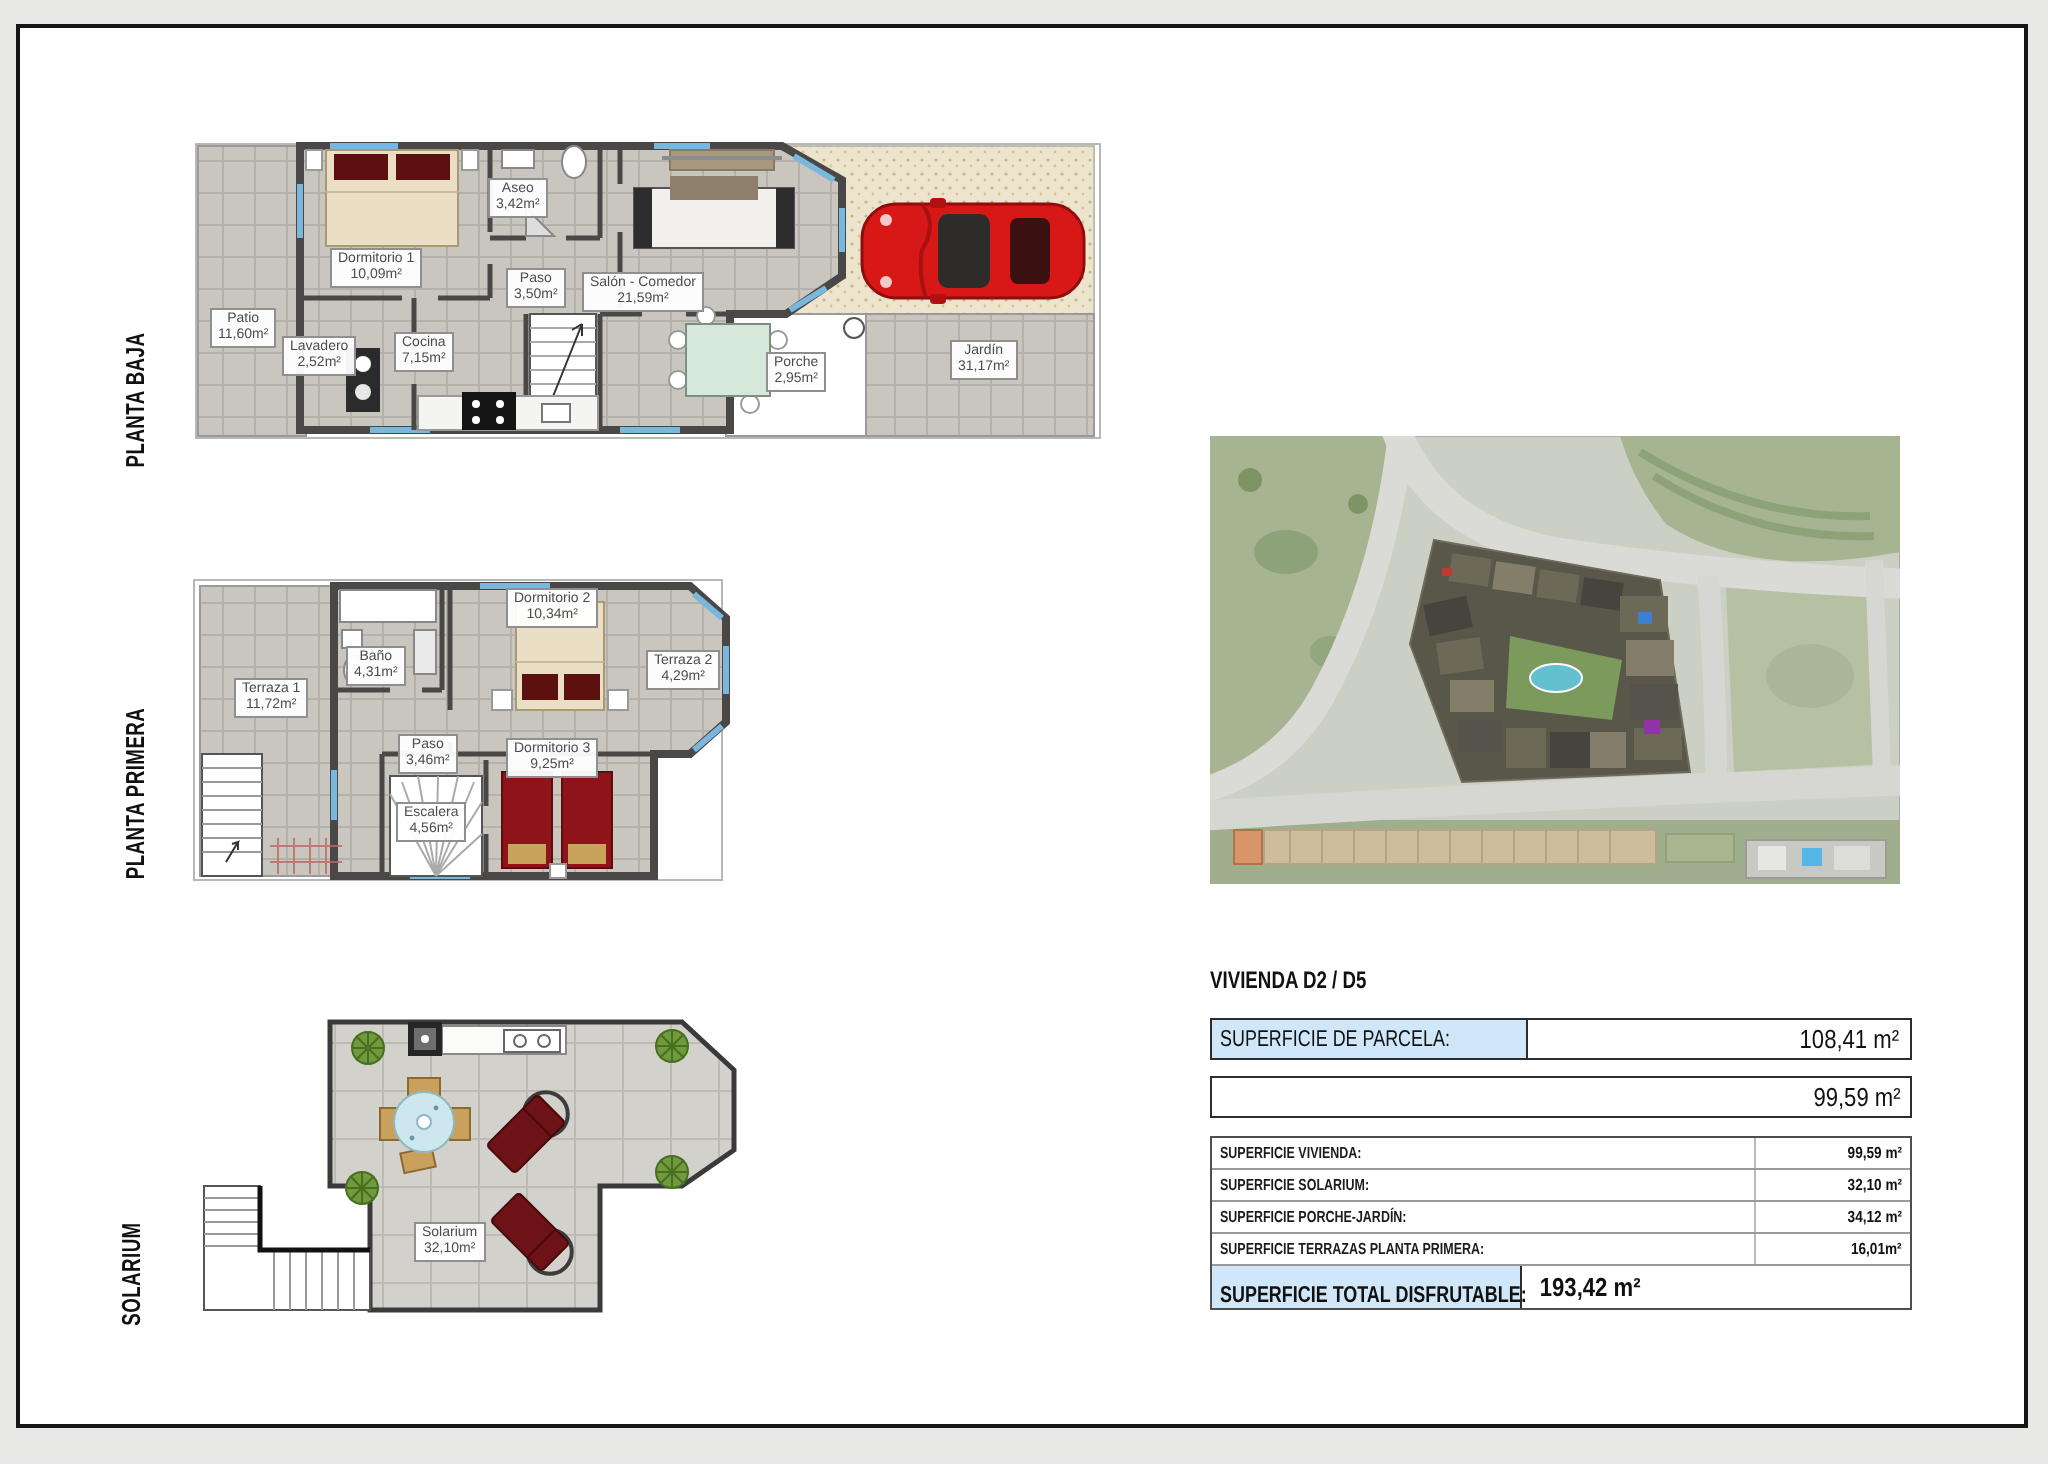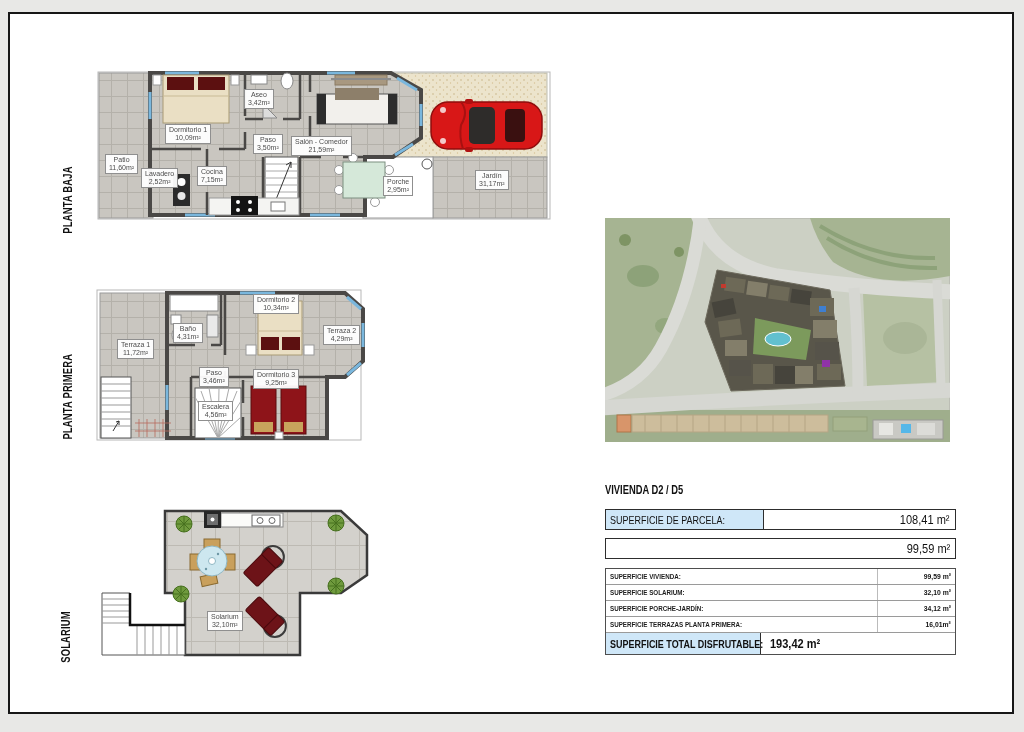--- a/index.html
+++ b/index.html
@@ -30,21 +30,21 @@
   .bigrow .val{flex:1;display:flex;align-items:center;justify-content:flex-end;padding-right:5px;
                font-weight:400;font-size:13px}
   .gap8{height:8px}.gap10{height:9px}.gap12{height:12px}
   .details{border:1px solid #4e4e4e}
   .drow{display:flex;height:16px;border-bottom:1px solid #9a9a9a;background:#fff}
   .drow .lab{flex:1;font-size:8px;font-weight:700;color:#1c1c1c;display:flex;align-items:center;padding-left:4px}
   .drow .val{width:78px;font-size:8px;font-weight:700;display:flex;align-items:center;justify-content:flex-end;
              padding-right:4px;border-left:1px solid #bbb}
   .trow{display:flex;height:21px;background:#fff}
   .trow .lab{width:155px;background:var(--hl);border-right:1px solid #2d2d2d;font-weight:700;font-size:11.5px;
-             display:flex;align-items:center;padding-left:4px}
+             display:flex;align-items:flex-end;padding-left:4px}
   .trow .val{flex:1;display:flex;align-items:center;justify-content:flex-start;padding-right:5px;font-weight:700;font-size:13px}
   :root{--hl:#cfe7f8}
 </style>
 </head>
 <body>
 
 <div class="sheet">
 
   <div class="vlabel" style="left:3px;top:179px">PLANTA BAJA</div>
   <div class="vlabel" style="left:3px;top:379px">PLANTA PRIMERA</div>

